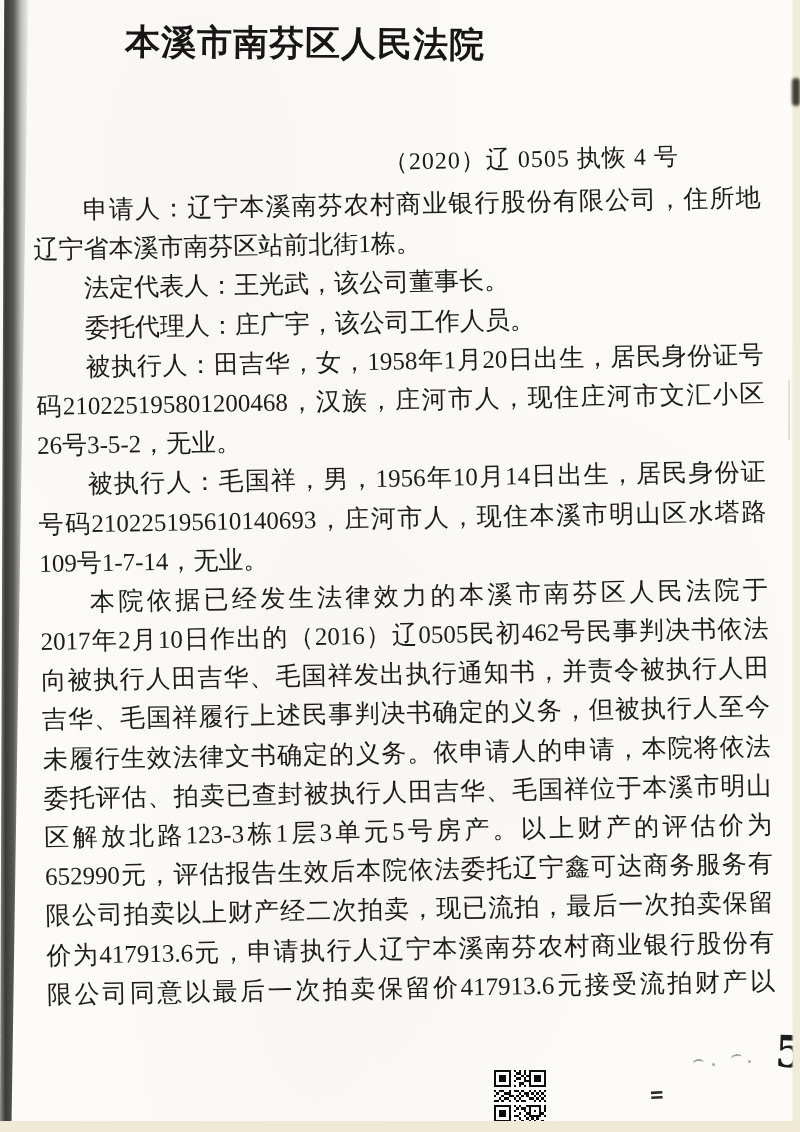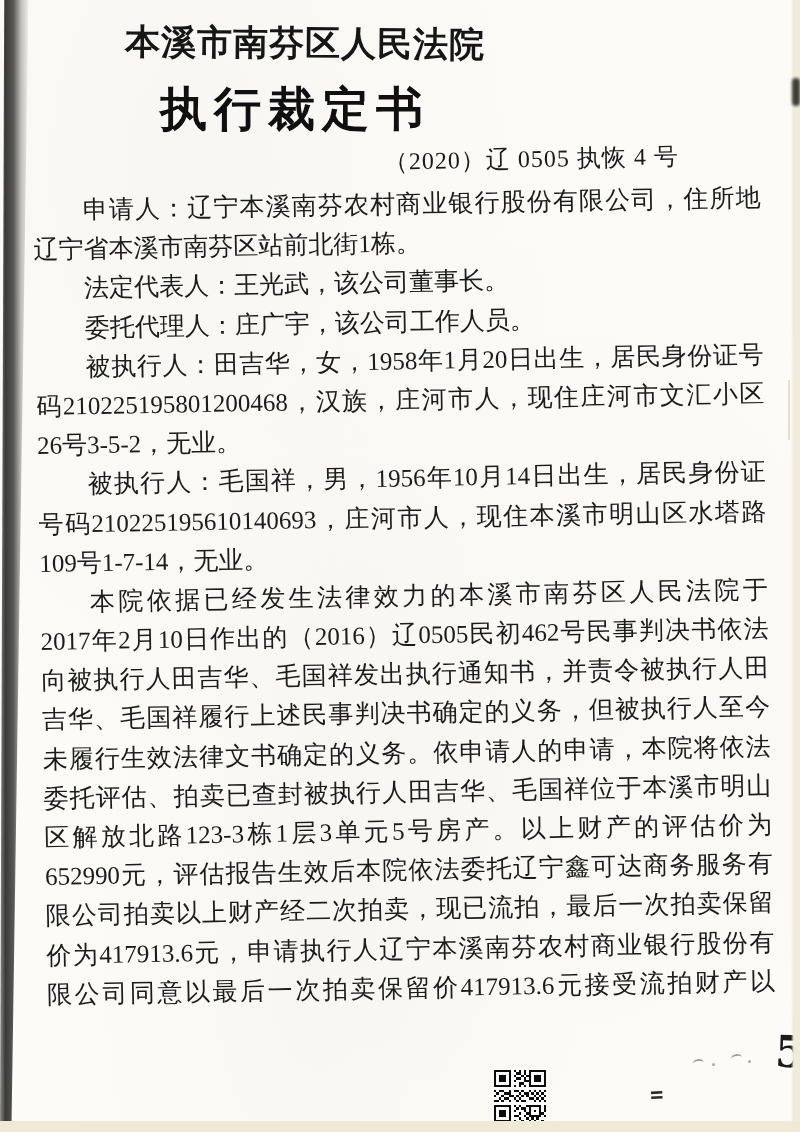--- a/index.html
+++ b/index.html
@@ -72,21 +72,20 @@
   .d2{left:748px;top:1060px;}
   .faintline{position:absolute;left:788px;top:380px;width:2px;height:60px;background:#c9c4b6;opacity:.5;}
 </style>
 </head>
 <body>
 
 <div class="page">
 
   <div class="content">
     <div class="court">本溪市南芬区人民法院</div>
-    <div class="doctitle">执行裁定书</div>
 
     <div class="body-block">
       <div class="caseno">（2020）辽 0505 执恢 4 号</div>
       <div class="doc">
         <div class="ln fill ind">申请人：辽宁本溪南芬农村商业银行股份有限公司，住所地</div>
         <div class="ln">辽宁省本溪市南芬区站前北街1栋。</div>
         <div class="ln ind">法定代表人：王光武，该公司董事长。</div>
         <div class="ln ind">委托代理人：庄广宇，该公司工作人员。</div>
         <div class="ln fill ind">被执行人：田吉华，女，1958年1月20日出生，居民身份证号</div>
         <div class="ln fill">码210225195801200468，汉族，庄河市人，现住庄河市文汇小区</div>

